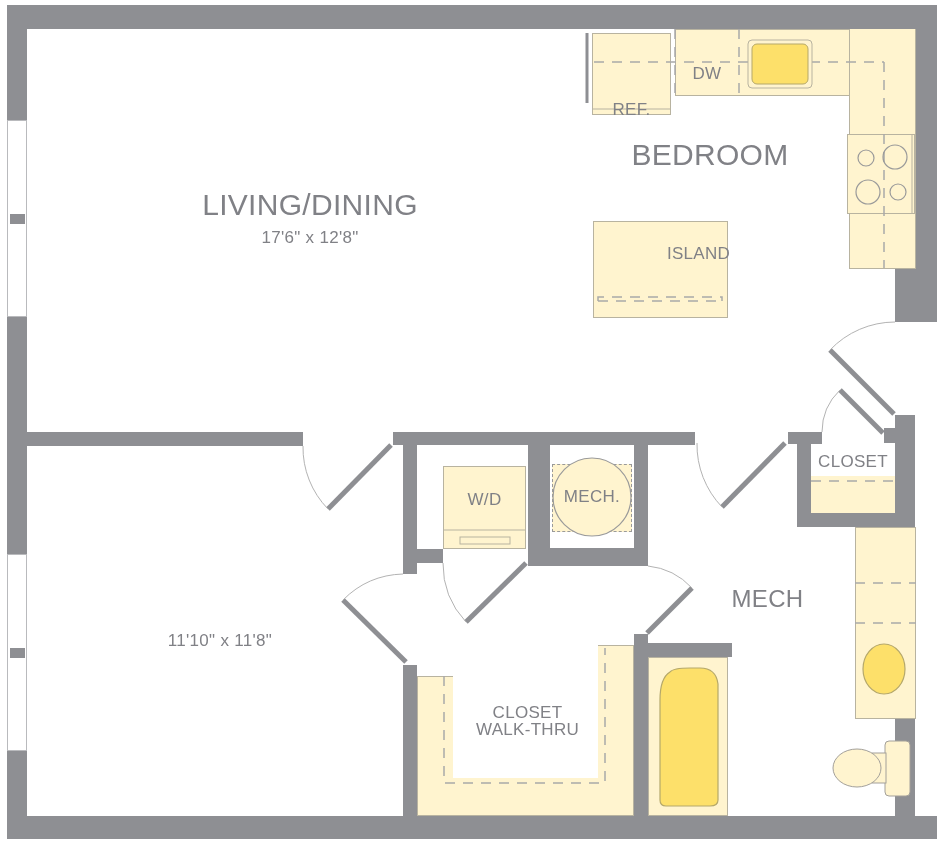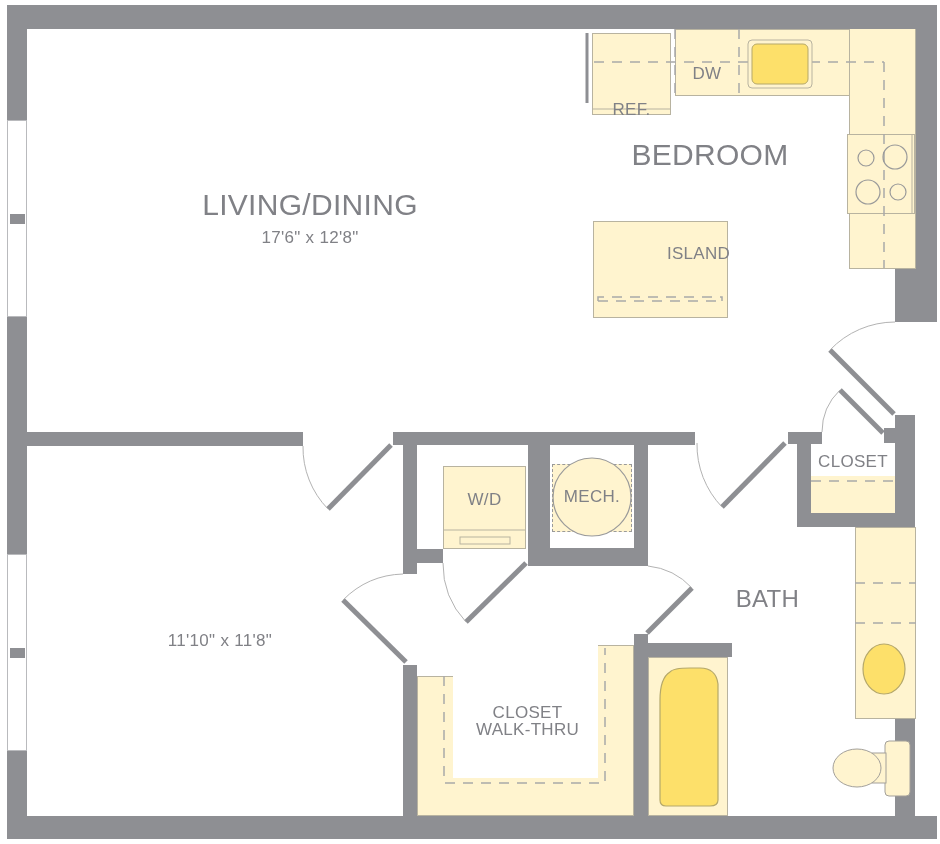--- a/index.html
+++ b/index.html
@@ -139,21 +139,21 @@
     </g>
   </svg>
 
   <div class="lbl room-big" style="left:170px;top:188px;width:280px;">LIVING/DINING</div>
   <div class="lbl room-dim" style="left:170px;top:228px;width:280px;">17'6" x 12'8"</div>
 
   <div class="lbl room-big" style="left:620px;top:138px;width:180px;">BEDROOM</div>
 
   <div class="lbl room-dim" style="left:110px;top:631px;width:220px;">11'10" x 11'8"</div>
 
-  <div class="lbl room-mid" style="left:720px;top:585px;width:95px;">BATH</div>
+  <div class="lbl room-mid" style="left:720px;top:585px;width:95px;">MECH</div>
 
   <div class="lbl fix" style="left:455px;top:680px;width:145px;margin-top:40px;">WALK-THRU</div>
   <div class="lbl fix" style="left:455px;top:703px;width:145px;">CLOSET</div>
 
   <div class="lbl fix" style="left:811px;top:452px;width:84px;">CLOSET</div>
 
   <div class="lbl fix" style="left:592px;top:64px;width:79px;margin-top:36px;">REF.</div>
   <div class="lbl fix" style="left:675px;top:64px;width:64px;">DW</div>
   <div class="lbl fix" style="left:593px;top:244px;width:135px;margin-left:38px;">ISLAND</div>
   <div class="lbl fix" style="left:443px;top:490px;width:83px;">W/D</div>

